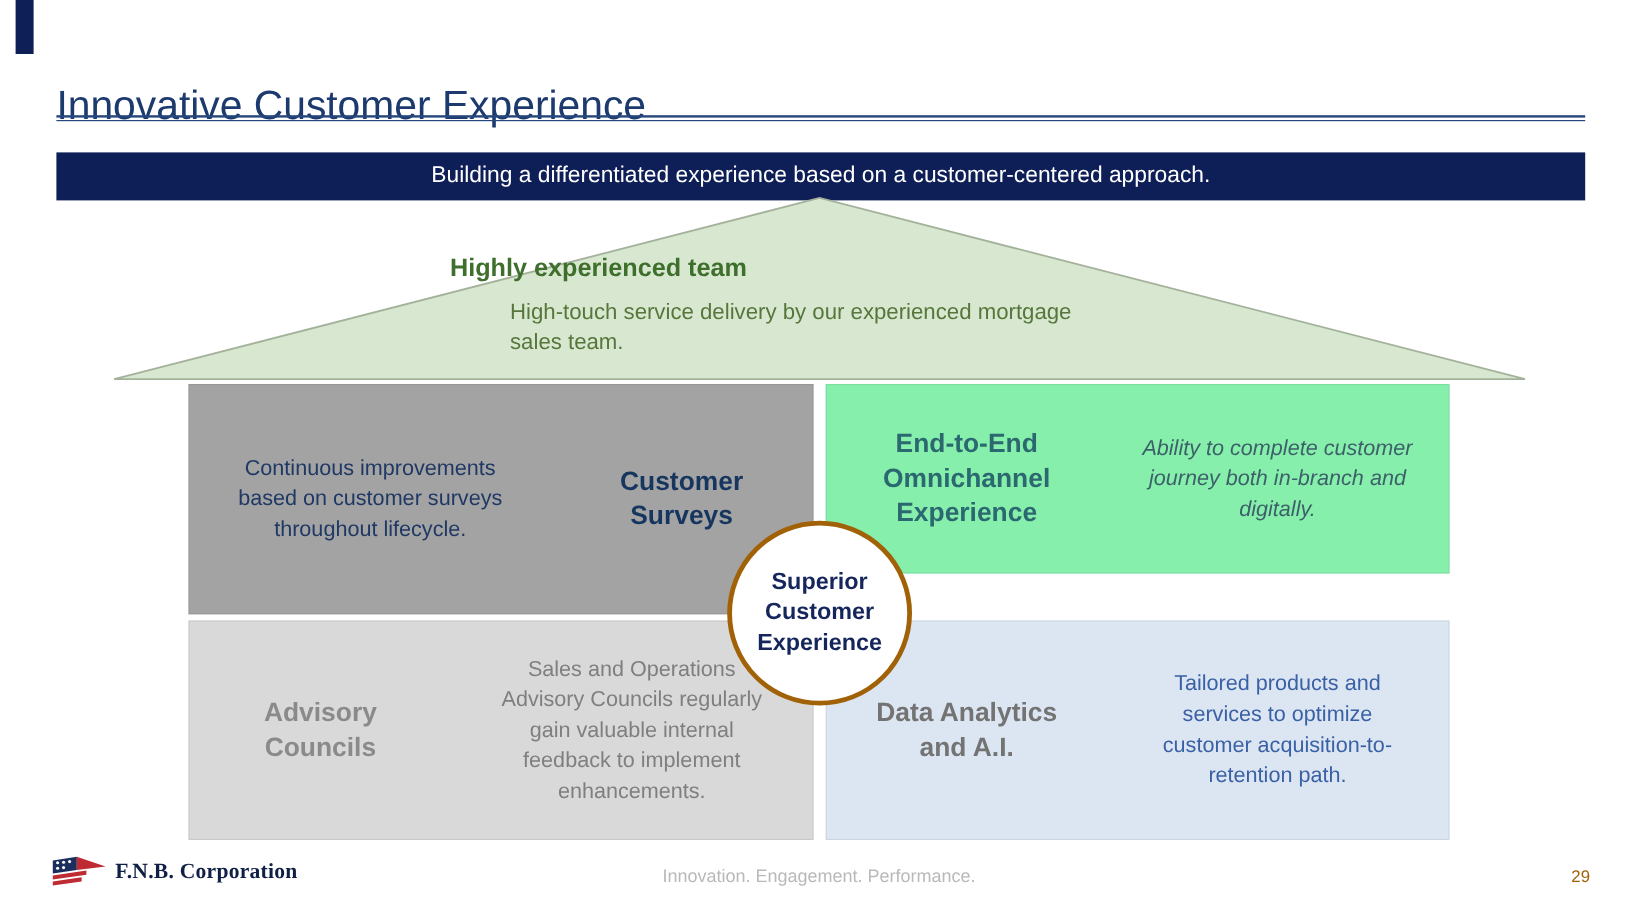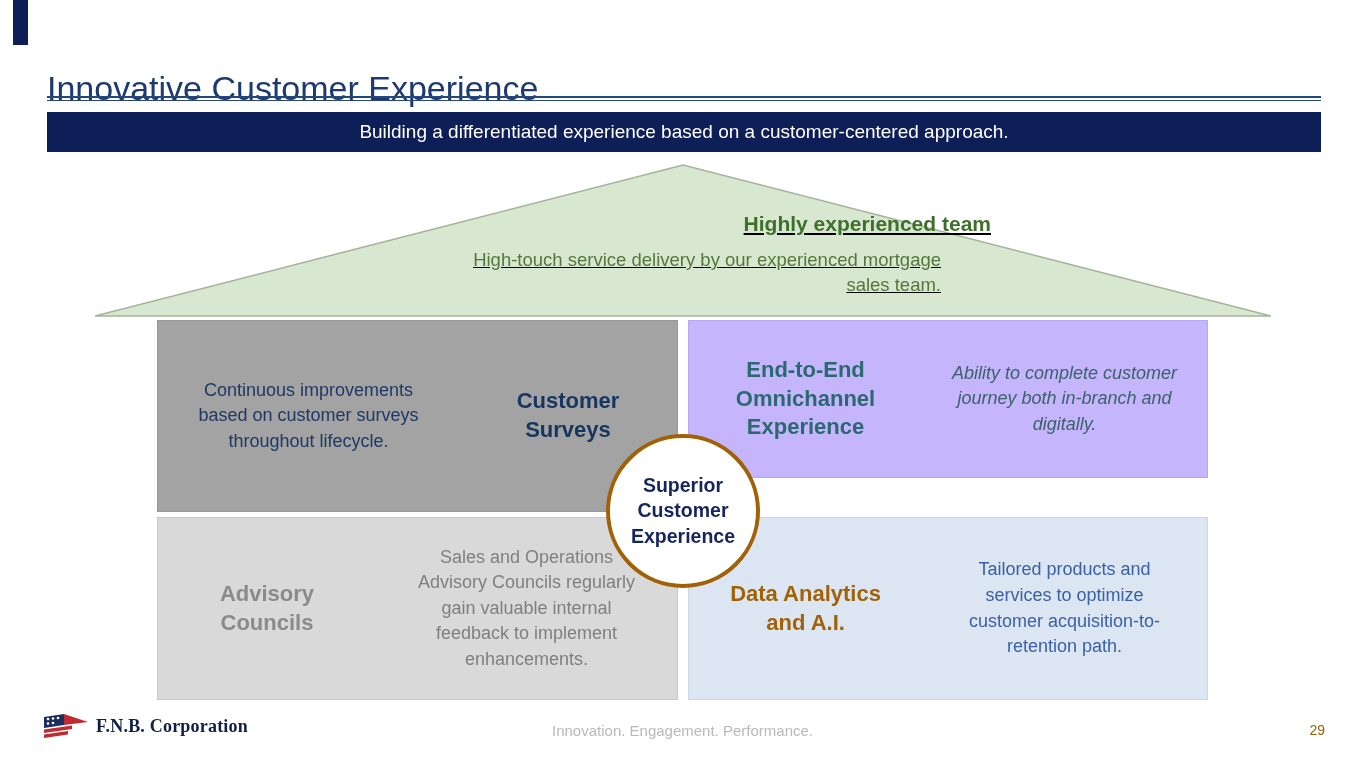--- a/index.html
+++ b/index.html
@@ -8,51 +8,51 @@
     font-family:"Liberation Sans","DejaVu Sans",sans-serif; overflow:hidden;
   }
   .corner-tab { position:absolute; left:13px; top:0; width:15px; height:45px; background:#0e1e56; }
 
   .title { position:absolute; left:47px; top:46px; font-size:34px; font-weight:400; color:#1c3a6e; }
   .title-rule {
     position:absolute; left:47px; top:96px; width:1274px; height:2px;
     border-top:2px solid #25477c; border-bottom:1px solid #25477c;
   }
   .banner {
-    position:absolute; left:47px; top:112px; width:1274px; height:40px;
+    position:absolute; left:47px; top:127px; width:1274px; height:40px;
     background:#0e1e56; color:#ffffff; font-size:19px;
     display:flex; align-items:center; justify-content:center;
   }
 
   .roof-svg { position:absolute; left:95px; top:164px; width:1176px; height:153px; }
-  .roof-text { position:absolute; left:391px; top:212px; width:600px; text-align:right;text-decoration:underline; }
+  .roof-text { position:absolute; left:375px; top:212px; width:600px; text-align:left; }
   .roof-heading { margin:0 0 7px 0; font-size:21px; font-weight:bold; color:#3e6f2c; }
   .roof-body { margin:12px auto; font-size:18.5px; color:#56763b; line-height:1.35; max-width:500px; }
 
   .quad { position:absolute; display:flex; align-items:center; box-sizing:border-box; border:1px solid rgba(0,0,0,0.07); }
   .q-tl { left:157px; top:320px; width:521px; height:192px; background:#a3a3a3; }
-  .q-tr { left:688px; top:320px; width:520px; height:158px; background:#c4b5fd; }
+  .q-tr { left:688px; top:320px; width:520px; height:158px; background:#86efac; }
   .q-bl { left:157px; top:517px; width:521px; height:183px; background:#d9d9d9; }
   .q-br { left:688px; top:517px; width:520px; height:183px; background:#dce6f2; }
 
   .cell { display:flex; justify-content:center; align-items:center; }
   .c58 { flex:0 0 58%; } .c42 { flex:0 0 42%;align-items:center; }
   .c45 { flex:0 0 45%; } .c55 { flex:0 0 55%; }
 
   .desc { margin:0; font-size:18px; line-height:1.42; text-align:center; }
   .label { margin:0; font-size:22px; font-weight:bold; line-height:1.3; text-align:center; }
 
   .mw245 { max-width:245px; } .mw238 { max-width:238px; }
   .mw228 { max-width:228px; } .mw215 { max-width:215px; }
   .mw150 { max-width:150px; } .mw165 { max-width:165px; } .mw175 { max-width:175px; }
 
   .t-navy { color:#1f3864; } .t-navy-dark { color:#16355f; }
   .t-teal-bold { color:#2b686f; } .t-teal { color:#3d6169;font-style:italic; }
   .t-gray { color:#7f7f7f; } .t-gray-bold { color:#8a8a8a; }
-  .t-blue-bold { color:#a16207; } .t-blue { color:#3a61a5; }
+  .t-blue-bold { color:#737373; } .t-blue { color:#3a61a5; }
 
   .center-circle {
     position:absolute; left:606px; top:434px; width:154px; height:154px;
     border-radius:50%; background:#ffffff; border:4px solid #a16207; box-sizing:border-box;
     display:flex; align-items:center; justify-content:center; text-align:center;
   }
   .center-circle p { margin:0; font-size:19.5px; font-weight:bold; color:#15265c; line-height:1.3; max-width:125px; }
 
   .logo { position:absolute; left:42px; top:712px; display:flex; align-items:center; gap:6px; }
   .logo-text { font-family:"Liberation Serif","DejaVu Serif",serif; font-size:18px; font-weight:600; color:#101f45; letter-spacing:0.2px; }

